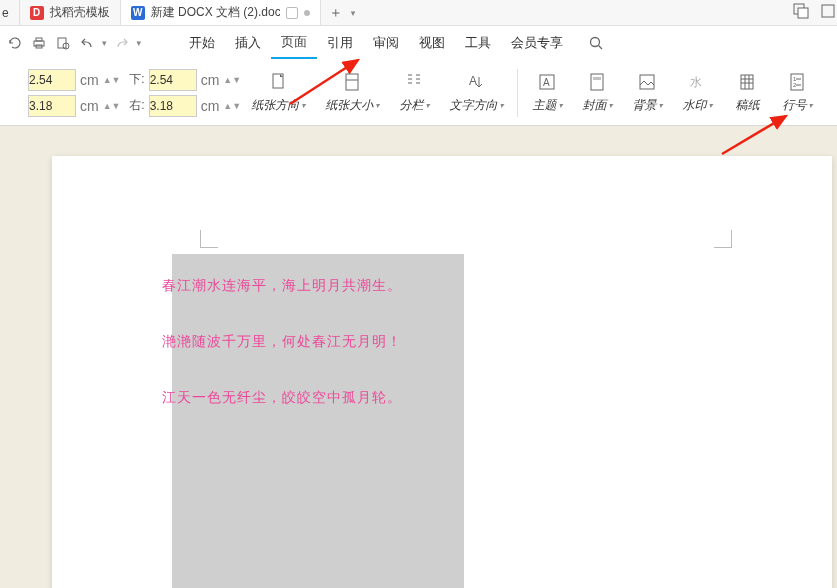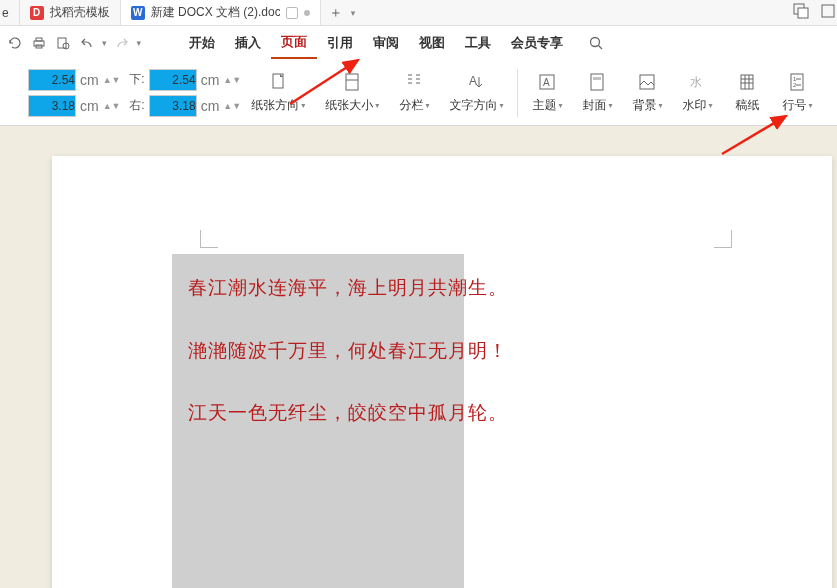--- a/index.html
+++ b/index.html
@@ -50,50 +50,50 @@
     display:flex;
     align-items:center;
     height:34px;
     background:#fff;
     font-size:13px;
     color:#333;
     gap:2px;
   }
   .qat { display:flex; align-items:center; gap:6px; padding:0 6px; }
   .qat-icon { width:18px;height:18px;color:#555; display:flex;align-items:center;justify-content:center;}
-  .menu-items { display:flex; align-items:center; gap:0; margin-left:30px;font-weight:bold;}
+  .menu-items { display:flex; align-items:center; gap:0; margin-left:30px;}
   .menu-item { padding:6px 10px; cursor:default; }
-  .menu-item.active { color:#b91c1c; border-bottom:2px solid #c2410c; }
+  .menu-item.active { color:#404040; border-bottom:2px solid #0ea5e9; }
   .search-icon { margin-left:12px; width:18px;height:18px;color:#666; display:flex;align-items:center;justify-content:center;}
 
   
   .ribbon {
     display:flex;
     align-items:center;
     height:66px;
     background:#fff;
     border-bottom:1px solid #d8d8d8;
     font-size:12px;
     color:#333;
     padding:0 4px;
     gap:8px;
   }
   .margin-group { display:flex; flex-direction:column; gap:4px; padding:2px 4px; }
   .margin-row { display:flex; align-items:center; gap:4px; }
   .margin-row .lbl { font-size:12px;color:#555; width:16px; text-align:right;}
   .margin-input {
-    width:48px; height:22px; border:1px solid #ccc; background:#0ea5e9;
-    font-size:12px; text-align:right; color:#333;
+    width:48px; height:22px; border:1px solid #ccc; background:#fef9c3;
+    font-size:12px; text-align:left; color:#333;
   }
   .unit { font-size:14px; color:#777; }
   .spin { width:10px; color:#999; font-size:9px; display:flex;flex-direction:column;line-height:6px;}
   .vsep { width:1px; height:48px; background:#e0e0e0; }
   .rib-btn { display:flex; flex-direction:column; align-items:center; justify-content:center; gap:4px; padding:2px 6px; min-width:42px;}
   .rib-icon { width:22px;height:22px; color:#555; display:flex;align-items:center;justify-content:center;}
-  .rib-label { font-size:12px; display:flex; align-items:center; gap:2px; white-space:nowrap;}
+  .rib-label { font-size:12px; display:flex; align-items:center; gap:2px; white-space:nowrap;font-style:italic;}
   .dd { font-size:8px; color:#888; }
 
   
   .doc-area {
     position:absolute;
     top:126px; left:0; right:0; bottom:0;
     background:#f0ede0;
   }
   .page {
     position:absolute;
@@ -105,23 +105,23 @@
   .corner-tl { position:absolute; left:148px; top:74px; width:18px;height:18px; border-left:1px solid #bbb; border-bottom:1px solid #bbb;}
   .corner-tr { position:absolute; right:100px; top:74px; width:18px;height:18px; border-right:1px solid #bbb; border-bottom:1px solid #bbb;}
   .selection {
     position:absolute;
     left:120px; top:98px;
     width:292px; height:430px;
     background:#cfcfcf;
   }
   .doc-text {
     position:absolute;
-    left:136px; top:120px;
-    font-size:19px;
-    color:#b91c1c;
+    left:110px; top:120px;
+    font-size:14px;
+    color:#ec4899;
     line-height:1.3;
   }
   .doc-text p { margin-bottom:38px; letter-spacing:1px;}
 
   
   .arrow {
     position:absolute; pointer-events:none;
   }
   .arrow svg { overflow:visible; }
 </style>

